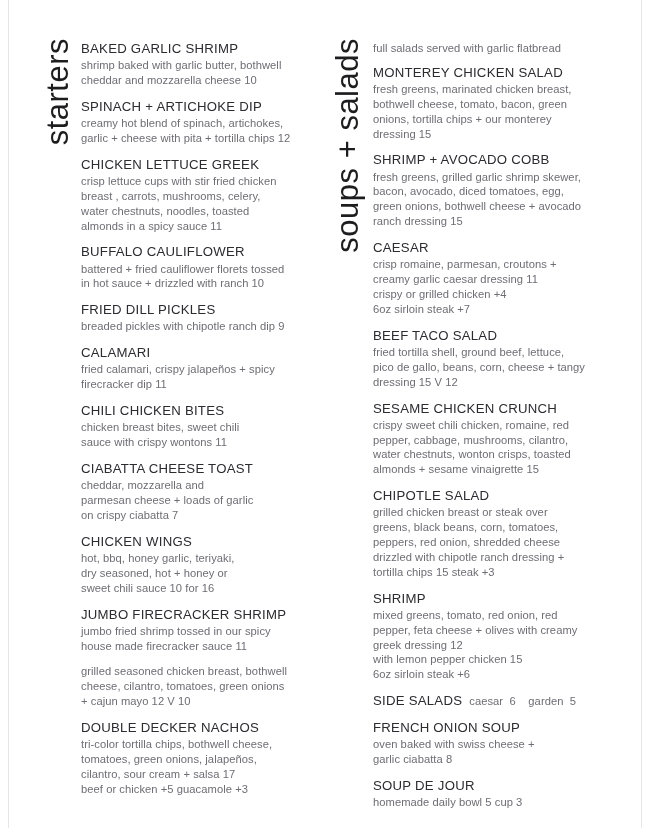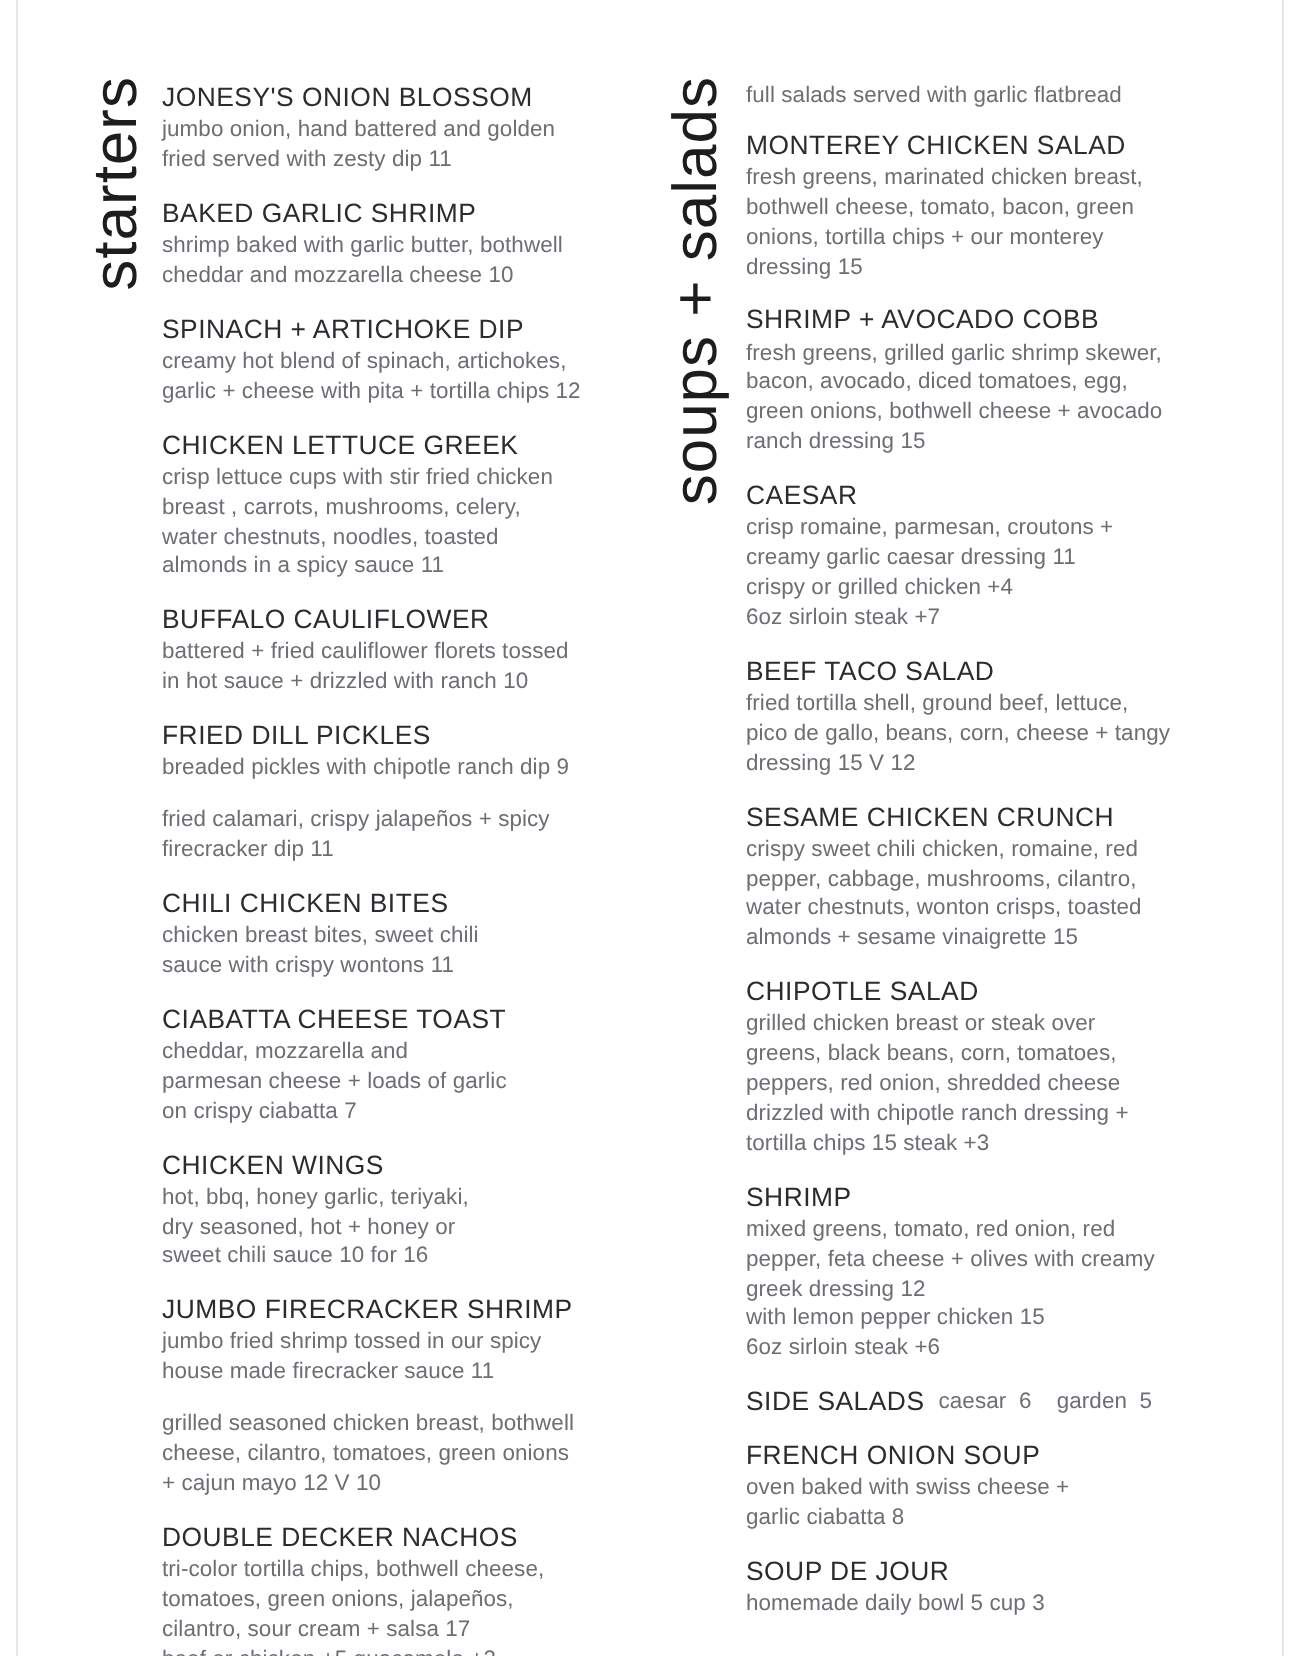--- a/index.html
+++ b/index.html
@@ -119,25 +119,20 @@
 <div class="page-edge-left"></div>
 <div class="page-edge-right"></div>
 
 <div class="menu-sheet">
   <div class="columns">
 
     <div class="column column-starters">
       <div class="section-label label-starters">starters</div>
       <div class="items">
           <div class="item">
-            <p class="item-name">JONESY'S ONION BLOSSOM</p>
-            <p class="item-desc">jumbo onion, hand battered and golden
-fried served with zesty dip  11</p>
-          </div>
-          <div class="item">
             <p class="item-name">BAKED GARLIC SHRIMP</p>
             <p class="item-desc">shrimp baked with garlic butter, bothwell
 cheddar and mozzarella cheese  10</p>
           </div>
           <div class="item">
             <p class="item-name">SPINACH + ARTICHOKE DIP</p>
             <p class="item-desc">creamy hot blend of spinach, artichokes,
 garlic + cheese with pita + tortilla chips  12</p>
           </div>
           <div class="item">
@@ -150,20 +145,21 @@
           <div class="item">
             <p class="item-name">BUFFALO CAULIFLOWER</p>
             <p class="item-desc">battered + fried cauliflower florets tossed
 in hot sauce + drizzled with ranch  10</p>
           </div>
           <div class="item">
             <p class="item-name">FRIED DILL PICKLES</p>
             <p class="item-desc">breaded pickles with chipotle ranch dip  9</p>
           </div>
           <div class="item">
+            <p class="item-name">CALAMARI</p>
             <p class="item-desc">fried calamari, crispy jalapeños + spicy
 firecracker dip  11</p>
           </div>
           <div class="item">
             <p class="item-name">CHILI CHICKEN BITES</p>
             <p class="item-desc">chicken breast bites, sweet chili
 sauce with crispy wontons  11</p>
           </div>
           <div class="item">
             <p class="item-name">CIABATTA CHEESE TOAST</p>

